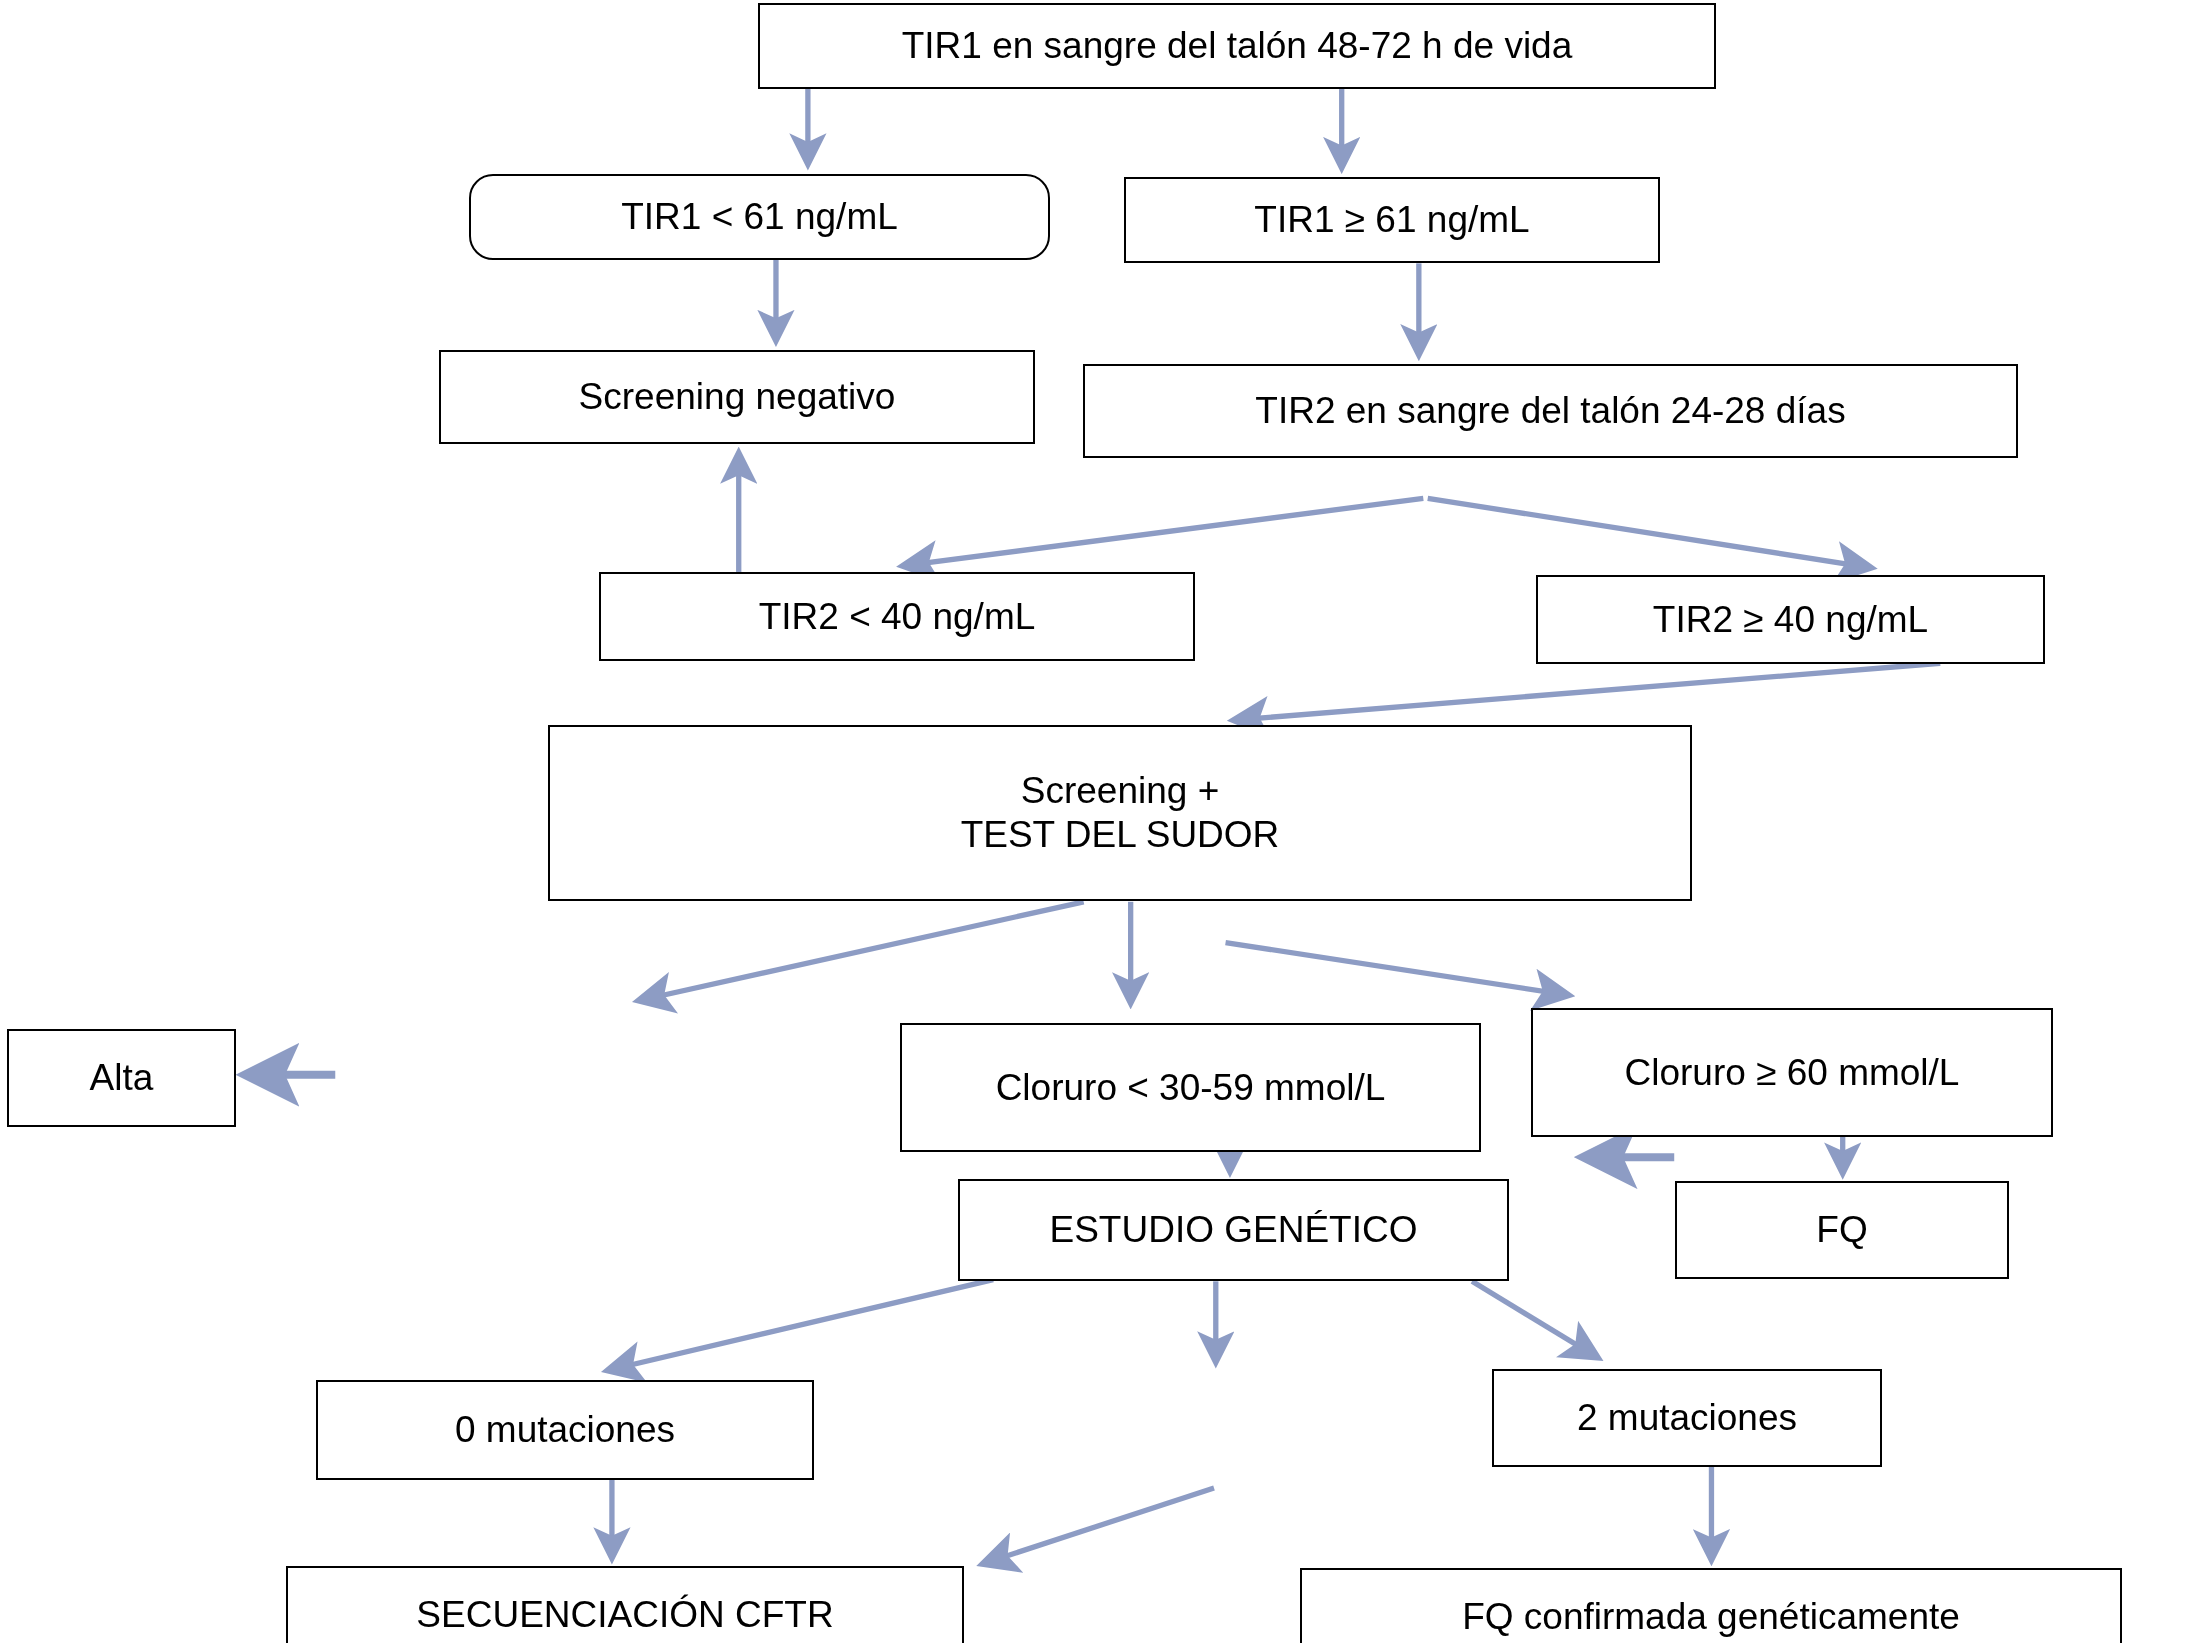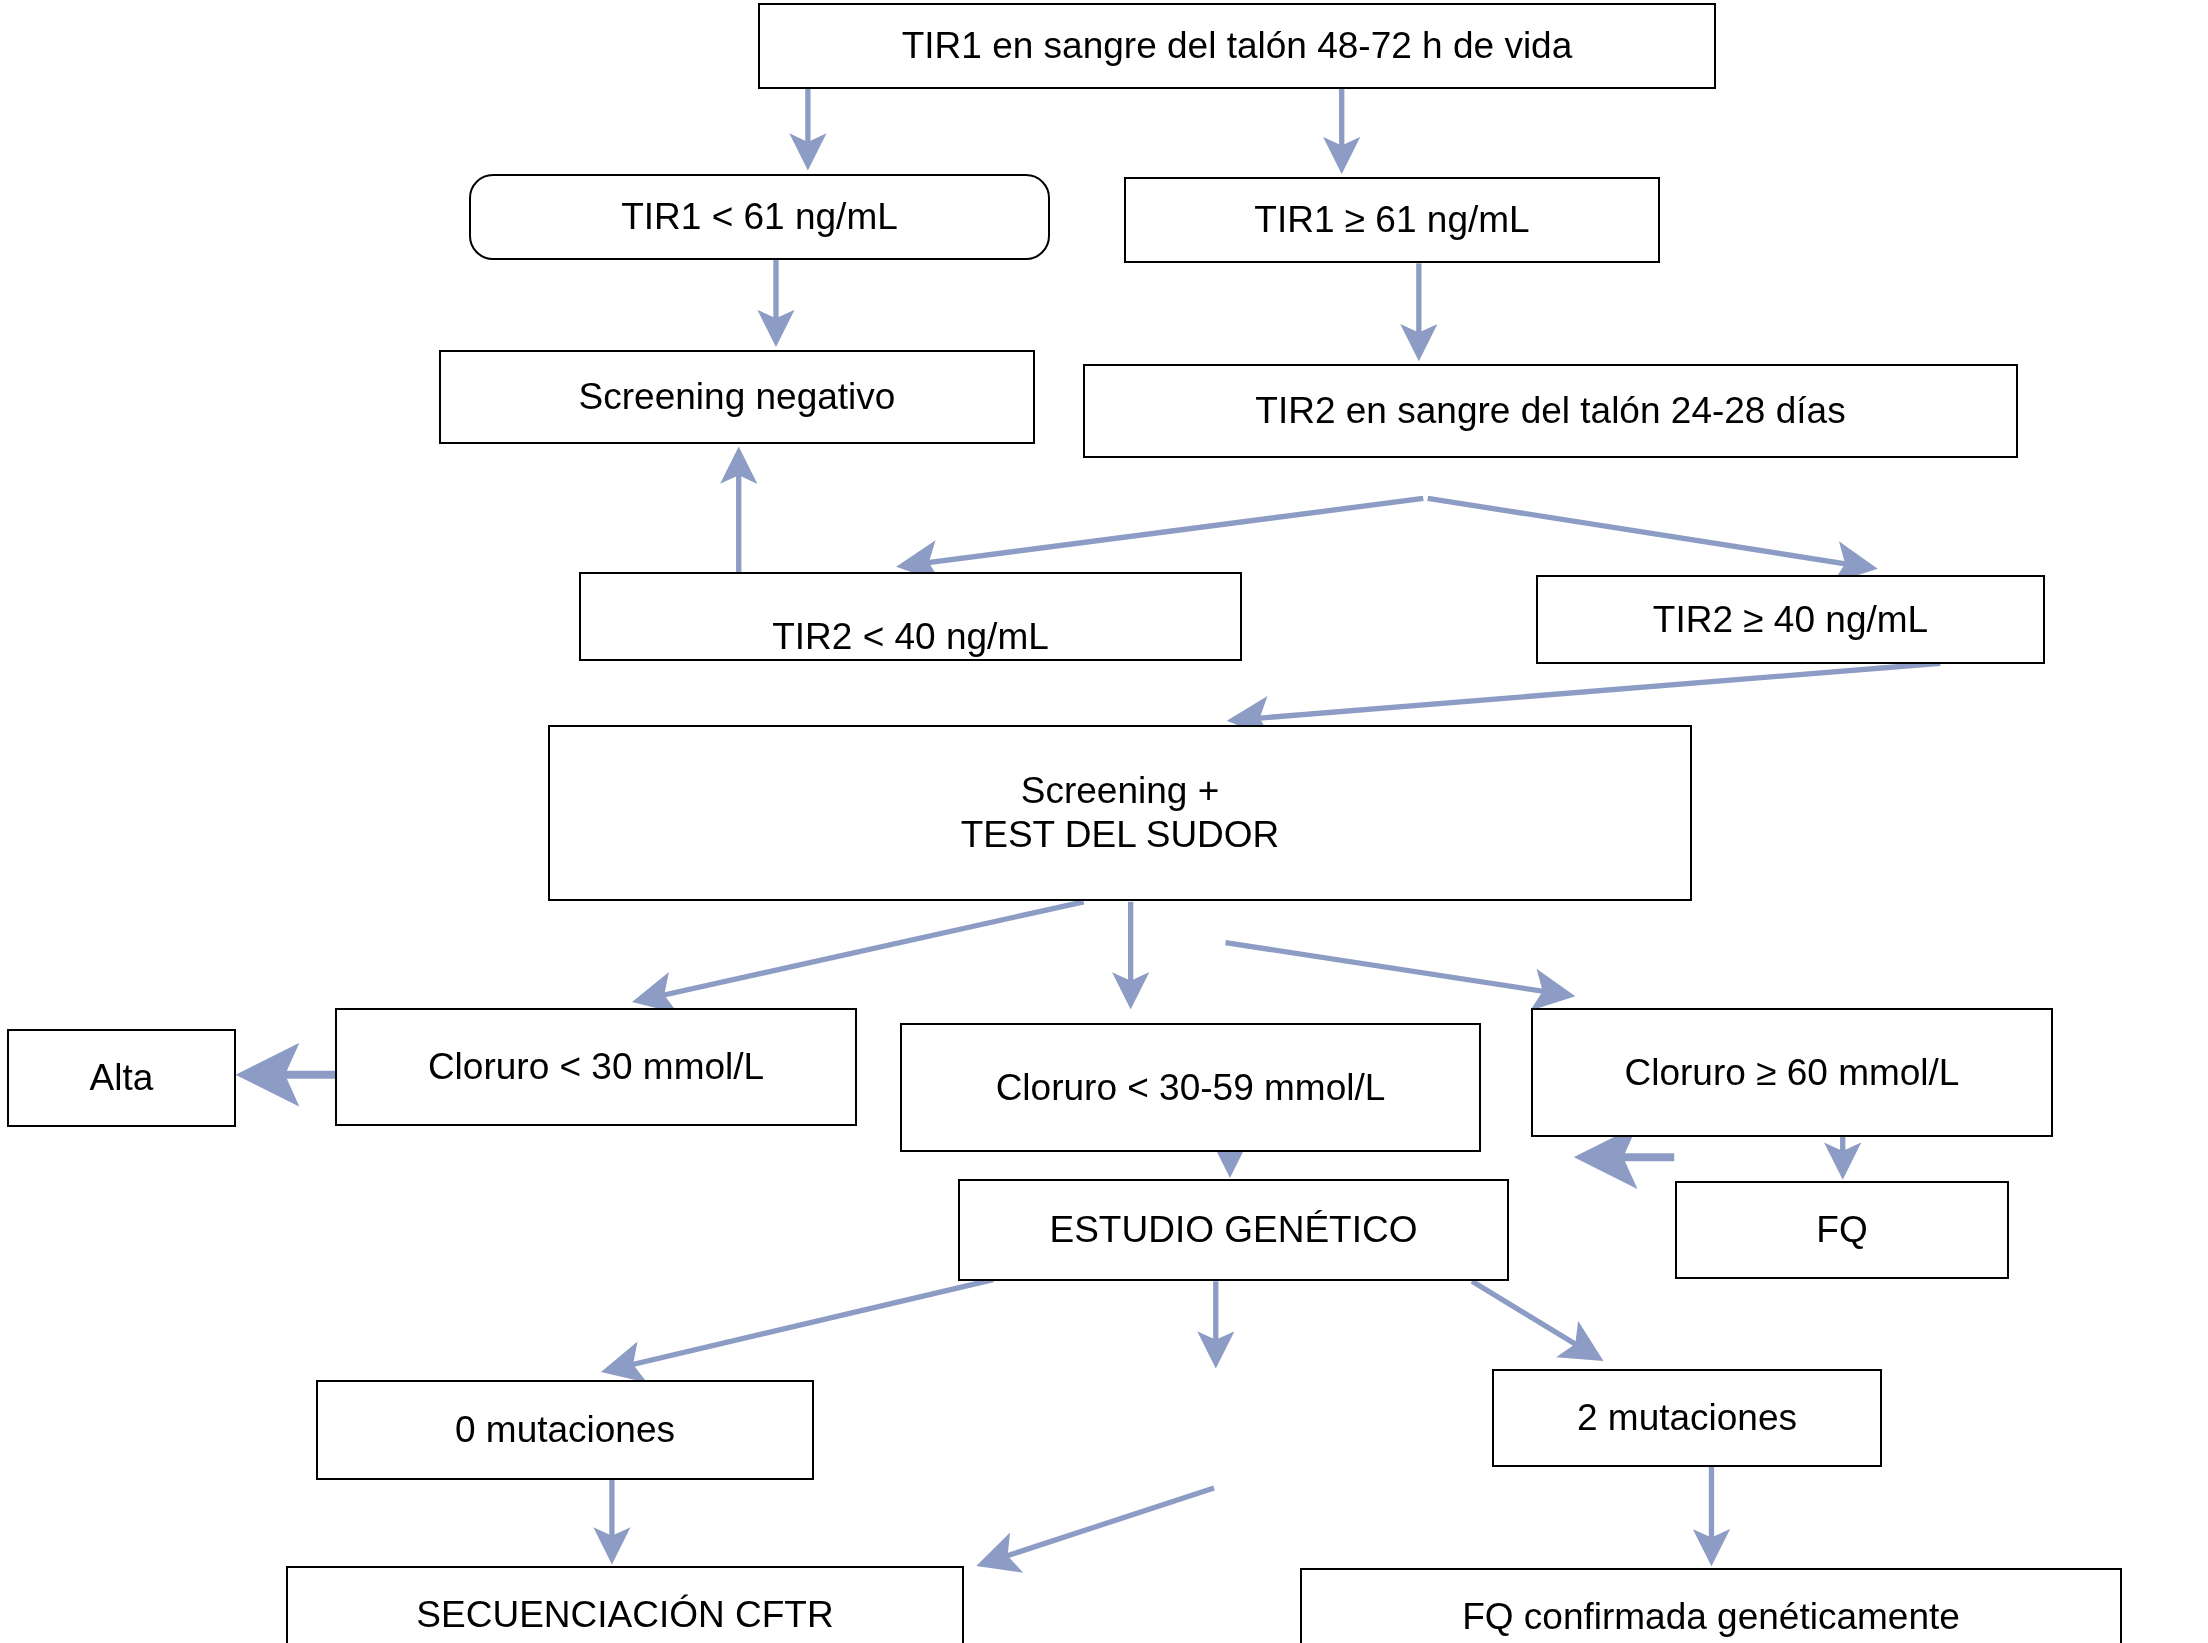--- a/index.html
+++ b/index.html
@@ -117,40 +117,37 @@
   </div>
 
   <div class="node" style="left:439px; top:350px; width:596px; height:94px;">
     <span class="label">Screening negativo</span>
   </div>
 
   <div class="node" style="left:1083px; top:364px; width:935px; height:94px;">
     <span class="label">TIR2 en sangre del talón 24-28 días</span>
   </div>
 
-  <div class="node" style="left:579px; top:572px; width:663px; height:89px;align-items:flex-end;">
+  <div class="node" style="left:599px; top:572px; width:596px; height:89px;">
     <span class="label">TIR2 &lt; 40 ng/mL</span>
   </div>
 
   <div class="node" style="left:1536px; top:575px; width:509px; height:89px;">
     <span class="label">TIR2 ≥ 40 ng/mL</span>
   </div>
 
   <div class="node" style="left:548px; top:725px; width:1144px; height:176px;">
     <span class="label">Screening +
 TEST DEL SUDOR</span>
   </div>
 
   <div class="node" style="left:7px; top:1029px; width:229px; height:98px;">
     <span class="label">Alta</span>
   </div>
 
-  <div class="node" style="left:335px; top:1008px; width:522px; height:118px;">
-    <span class="label">Cloruro &lt; 30 mmol/L</span>
-  </div>
 
   <div class="node" style="left:900px; top:1009px; width:581px; height:129px;margin-top:14px;">
     <span class="label">Cloruro &lt; 30-59 mmol/L</span>
   </div>
 
   <div class="node" style="left:1531px; top:1008px; width:522px; height:129px;">
     <span class="label">Cloruro ≥ 60 mmol/L</span>
   </div>
 
   <div class="node" style="left:958px; top:1179px; width:551px; height:102px;">

